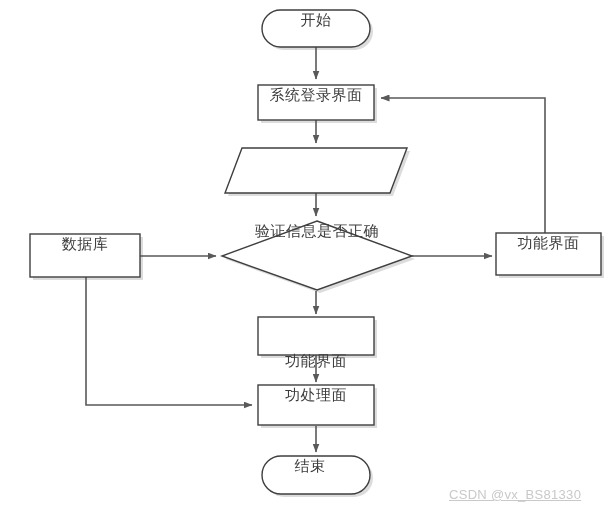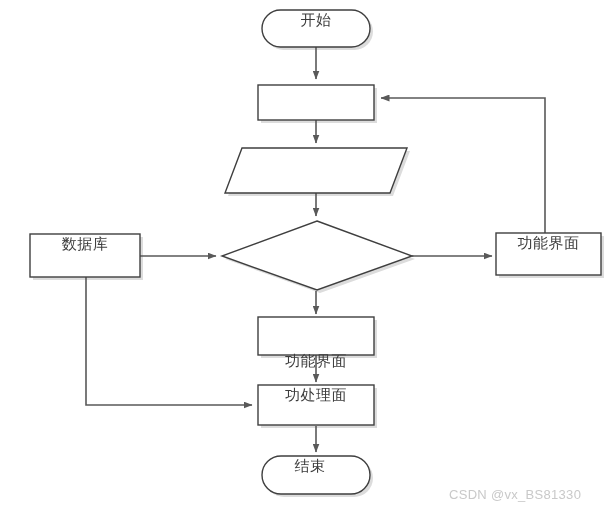--- a/index.html
+++ b/index.html
@@ -37,20 +37,21 @@
     white-space: pre;
     text-align: center;
     pointer-events: none;
   }
   .watermark {
     position: absolute;
     color: #c9c9c9;
     font-size: 13px;
     letter-spacing: 0.3px;
     font-family: "Liberation Sans", "DejaVu Sans", sans-serif;
+    text-decoration: underline;
   }
 </style>
 </head>
 <body>
 
 <div id="flow-root">
 
   <svg id="flow-svg" width="608" height="512" viewBox="0 0 608 512">
     <defs>
       <marker id="arrowhead" markerWidth="9" markerHeight="7" refX="8.5" refY="3.5" orient="auto" markerUnits="userSpaceOnUse">
@@ -111,22 +112,28 @@
       <rect x="258" y="385" width="116" height="40"></rect>
 
       <rect x="262" y="456" width="108" height="38" rx="19"></rect>
     </g>
   </svg>
 
   <div class="node-label" style="left:262px; top:10px; width:108px; height:37px;">
     <span>开始</span>
   </div>
 
+  <div class="node-label" style="left:258px; top:85px; width:116px; height:35px;">
+    <span>系统登录界面</span>
+  </div>
 
 
+  <div class="node-label" style="left:222px; top:221px; width:190px; height:69px;">
+    <span>验证信息是否正确</span>
+  </div>
 
   <div class="node-label" style="left:30px; top:234px; width:110px; height:43px;">
     <span>数据库</span>
   </div>
 
   <div class="node-label" style="left:496px; top:233px; width:105px; height:42px;">
     <span>功能界面</span>
   </div>
 
   <div class="node-label" style="left:258px; top:317px; width:116px; height:38px;margin-top:34px;">

